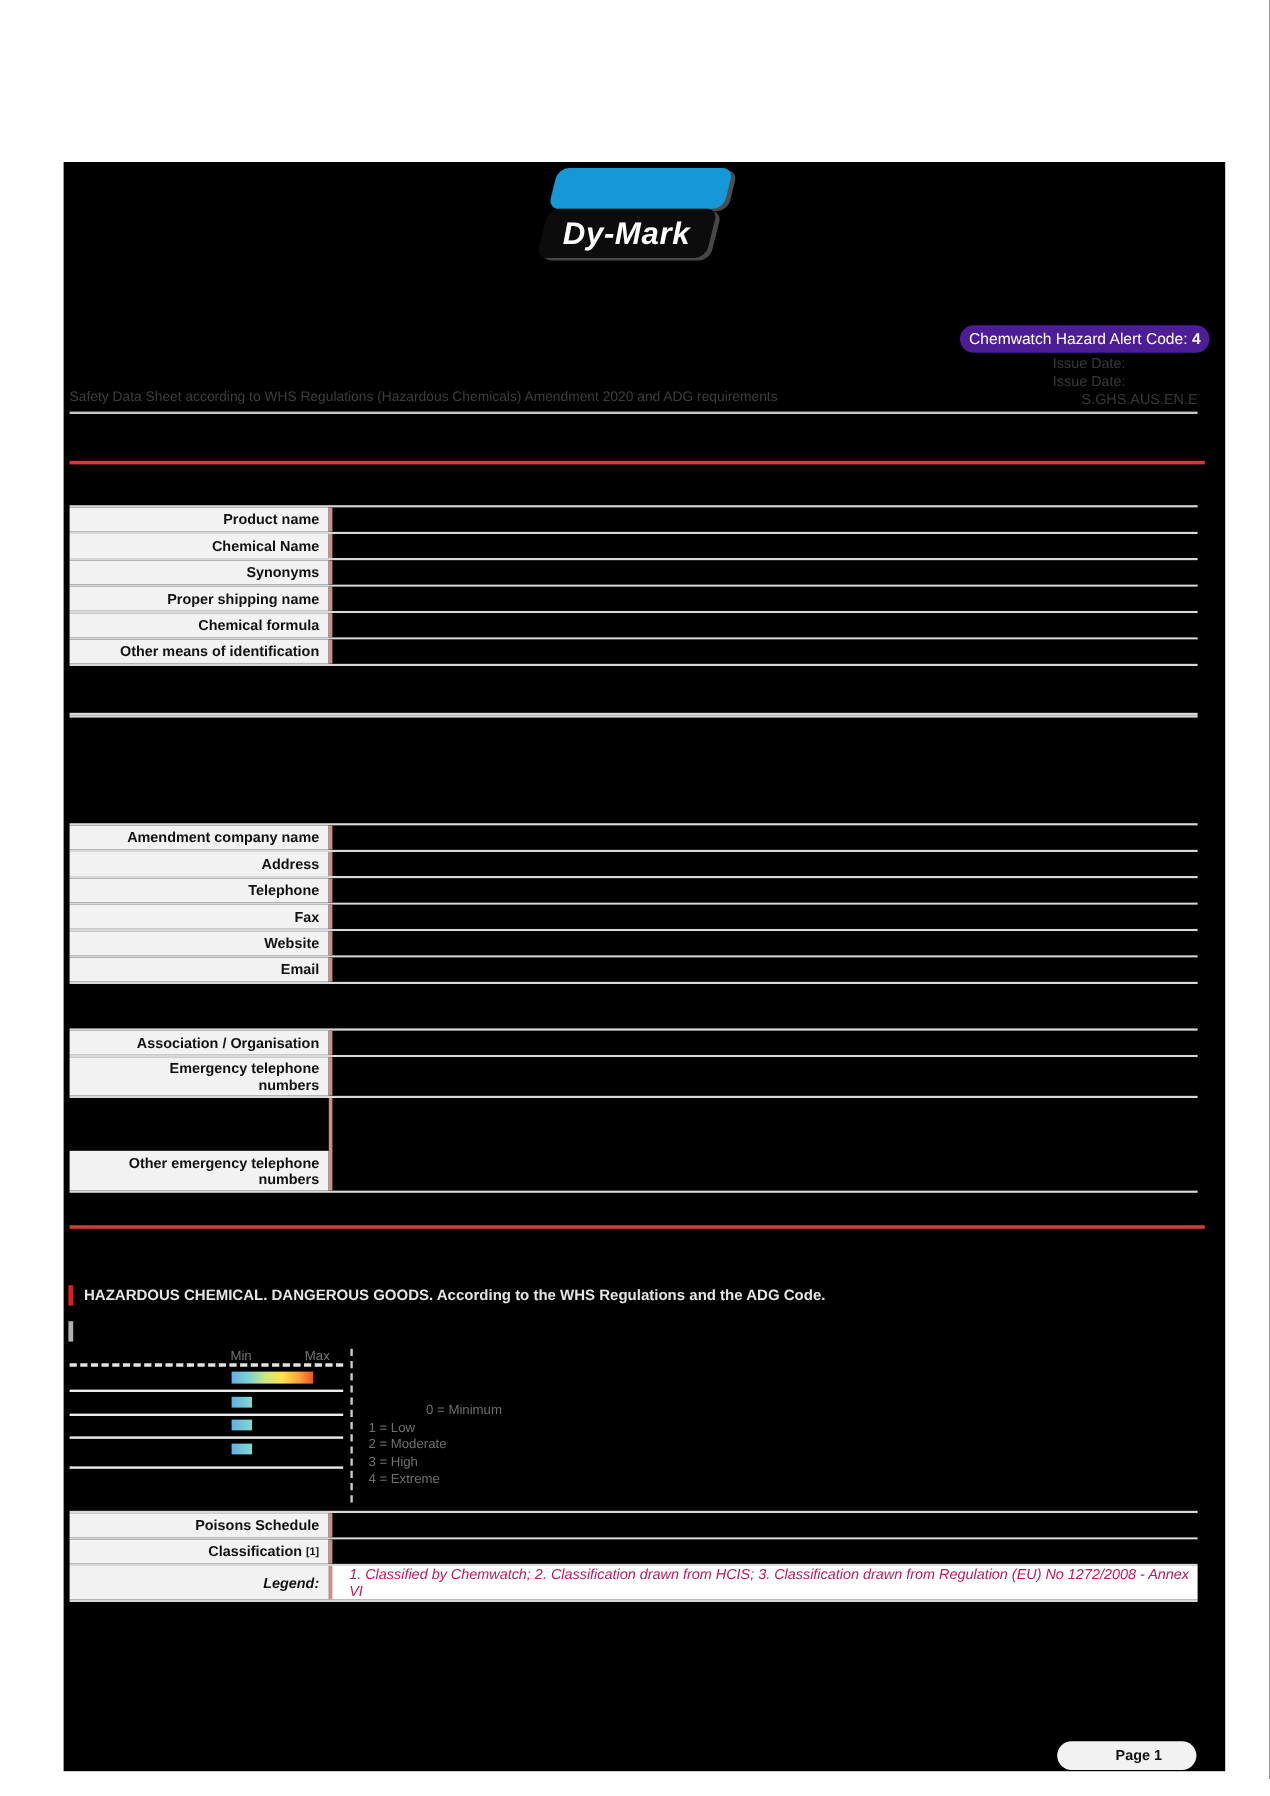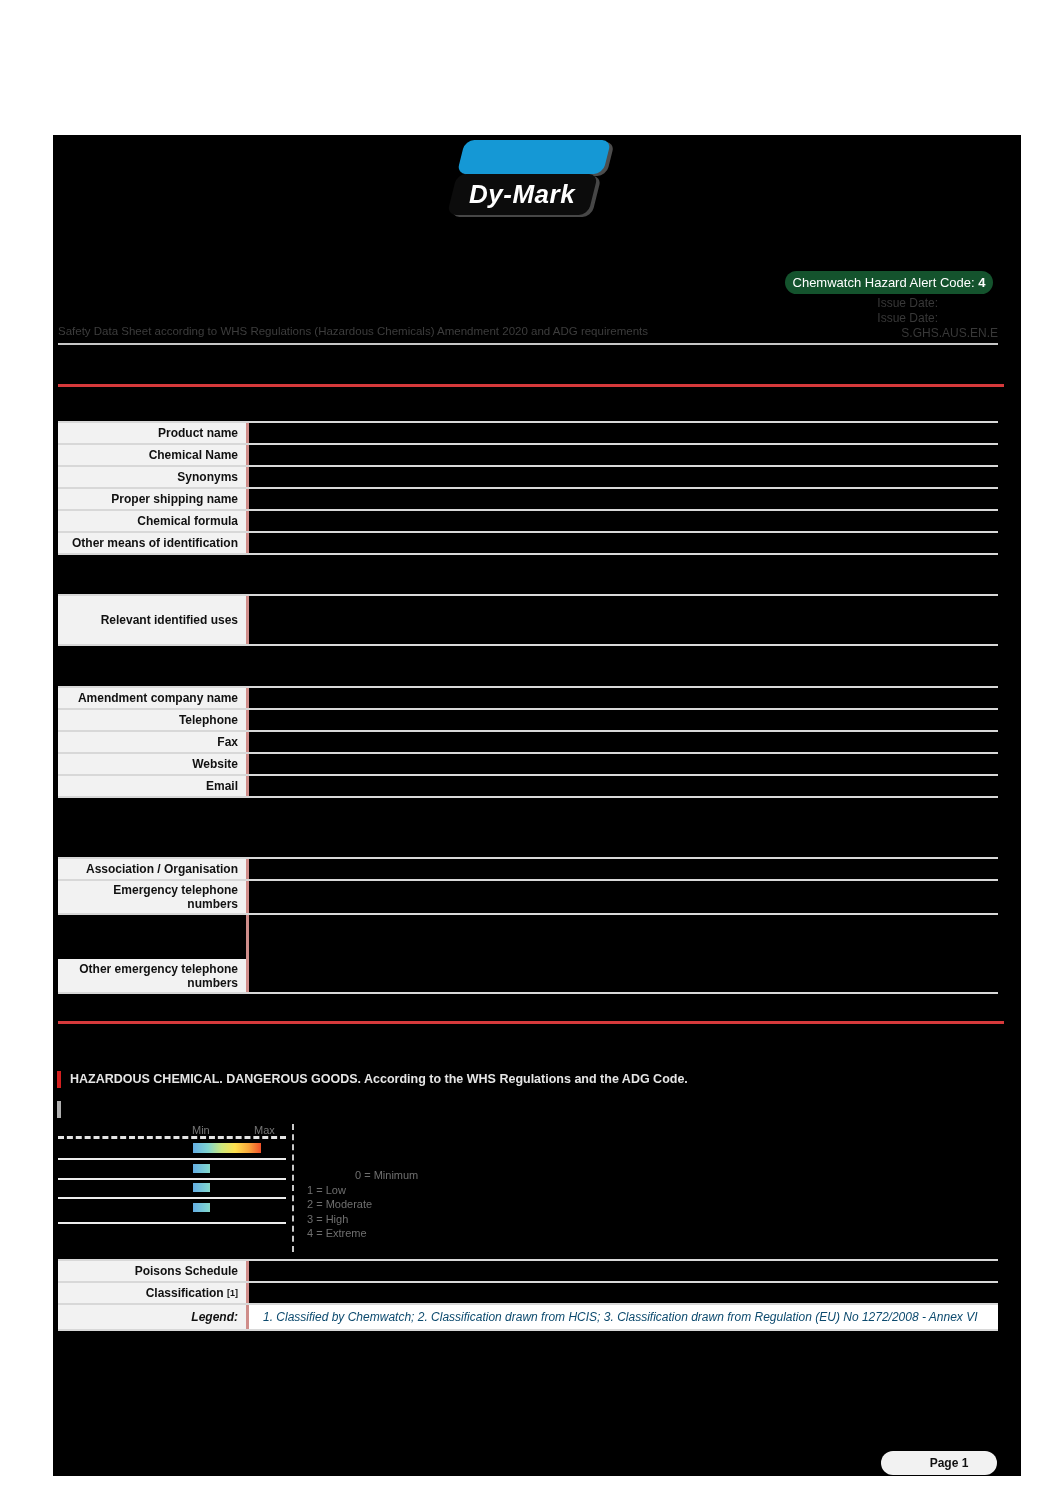--- a/index.html
+++ b/index.html
@@ -24,47 +24,47 @@
     background:#0c0c0c; border-radius:9px; transform:skewX(-14deg);
     box-shadow:4px 2px 0 rgba(130,130,130,0.55);
     display:flex; align-items:center; justify-content:center;
   }
   .logo-text {
     transform:skewX(14deg); font-style:italic; font-weight:bold;
     font-size:26px; color:#ffffff; letter-spacing:0.5px;
   }
   
   .badge {
-    position:absolute; left:732px; top:136px; width:208px; height:23px;
-    background:#14532d; border-radius:12px; color:#ffffff;
+    position:absolute; left:747px; top:136px; width:208px; height:23px;
+    background:#4c1d95; border-radius:12px; color:#ffffff;
     font-size:13px; line-height:23px; text-align:center;
   }
   .badge b { font-weight:bold; }
   .date-label { position:absolute; right:83px; text-align:right; font-size:12px; color:#383838; }
   .sds-code { position:absolute; right:23px; top:191px; text-align:right; font-size:12px; color:#383838; }
   .subtitle { position:absolute; left:5px; top:190px; font-size:11.5px; color:#3d3d3d; }
   .gray-line { position:absolute; left:5px; top:208px; width:940px; height:2px; background:#c6c6c6; }
   .red-line { position:absolute; left:5px; width:946px; height:3px; background:#d6393b; }
   
   .tbl { position:absolute; left:5px; width:940px; border-top:2px solid #d8d8d8; }
   .row { display:flex; border-bottom:2px solid #d8d8d8; }
   .lbl {
-    width:188px; background:#f2f2f2; color:#111111;
+    width:216px; background:#f2f2f2; color:#111111;
     font-weight:bold; font-size:12px;
     display:flex; align-items:center; justify-content:flex-end;
     text-align:right; padding:2px 8px 2px 4px; min-height:20px;
   }
   .val { flex:1; background:#000000; border-left:3px solid #cf8d8a; }
   .row-tall .lbl { min-height:48px; }
   .row-m .lbl { min-height:31px; }
   .row-l .lbl { min-height:33px;margin-top:44px; }
   .w-narrow { display:inline-block; max-width:172px; }
   .sup { font-size:9px; vertical-align:super; }
   .legend-row .val {
-    background:#ffffff; font-style:italic; font-size:12px; color:#0c4a6e;
+    background:#ffffff; font-style:italic; font-size:12px; color:#be185d;
     display:flex; align-items:center; padding-left:14px; min-height:24px;
   }
   .legend-lbl { font-style:italic; }
   
   .hz-bar-red { position:absolute; left:4px; top:936px; width:4px; height:17px; background:#d42020; }
   .hz-statement {
     position:absolute; left:17px; top:936px; font-size:12.5px; font-weight:bold;
     color:#e5e5e5; line-height:17px;
   }
   .sec-marker { position:absolute; left:4px; top:966px; width:4px; height:17px; background:#b0b0b0; }
@@ -142,31 +142,34 @@
     <div class="row">
       <div class="lbl">
           <span>Other means of identification</span>
         </div>
       <div class="val"></div>
     </div>
   </div>
 
   <div class="tbl" style="top:459px;">
     <div class="row row-tall">
-      <div class="lbl">
-          <span>Relevant identified uses</span>
-        </div>
       <div class="val"></div>
     </div>
   </div>
 
   <div class="tbl" style="top:551px;">
     <div class="row">
       <div class="lbl">
           <span>Amendment company name</span>
+        </div>
+      <div class="val"></div>
+    </div>
+    <div class="row">
+      <div class="lbl">
+          <span>Address</span>
         </div>
       <div class="val"></div>
     </div>
     <div class="row">
       <div class="lbl">
           <span>Telephone</span>
         </div>
       <div class="val"></div>
     </div>
     <div class="row">

